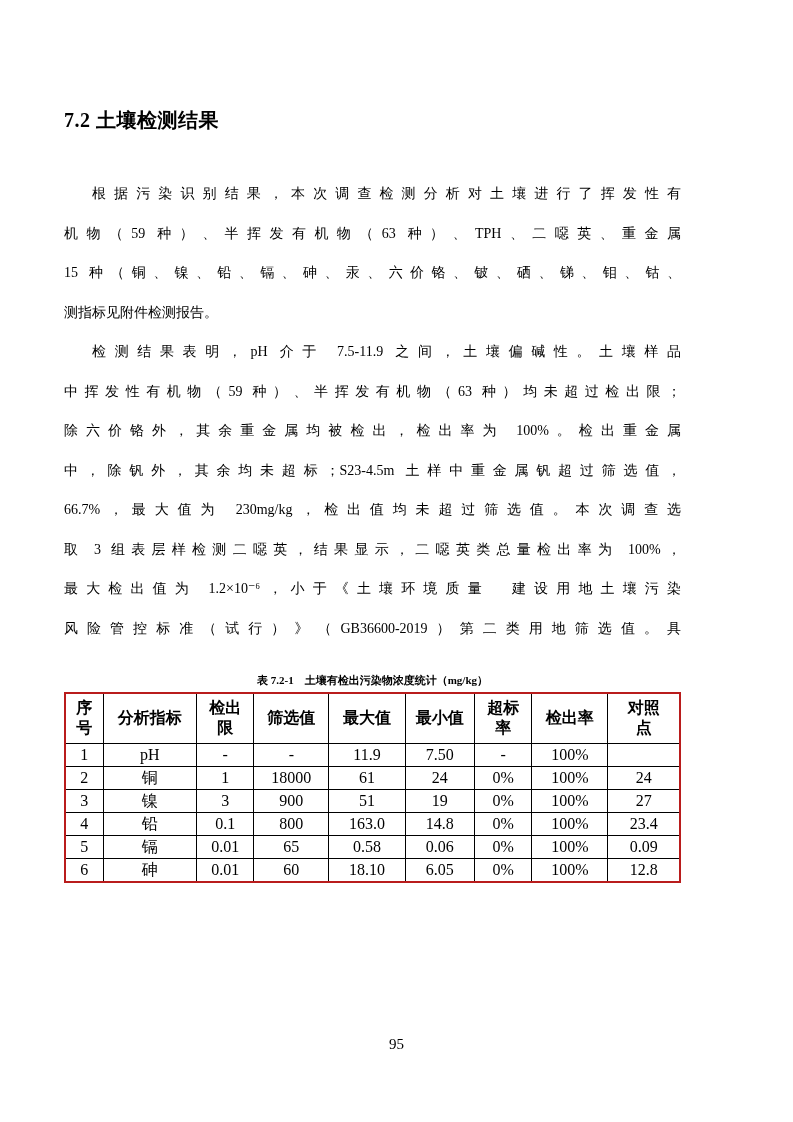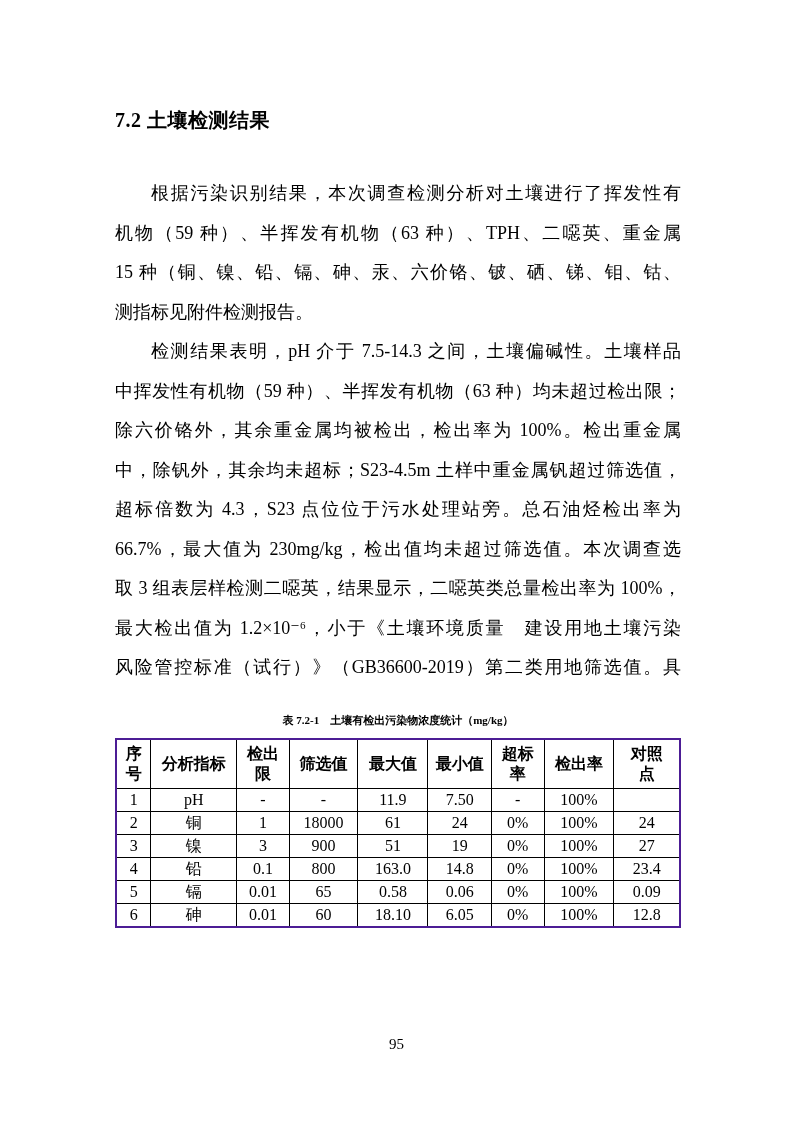--- a/index.html
+++ b/index.html
@@ -6,51 +6,50 @@
   html, body { background: #ffffff; }
   body {
     width: 793px;
     height: 1122px;
     position: relative;
     font-family: "Liberation Serif", "DejaVu Serif", serif;
     color: #000000;
     overflow: hidden;
   }
   .content {
-    padding: 106px 112px 0 115px; 
+    padding: 106px 112px 0 64px; 
   }
   .heading {
     font-size: 20px;
     font-weight: 700;
     line-height: 28px;
     letter-spacing: 0.5px;
   }
   .paragraphs { margin-top: 40px; }
   .paragraph .line {
-    font-size: 18px;
+    font-size: 14px;
     line-height: 39.5px;
     text-align: justify;
     text-align-last: justify;
     white-space: normal;
   }
   .paragraph .line.first { text-indent: 2em; }
   .paragraph .line.last  { text-align-last: left; }
   .table-caption {
     margin-top: 20px;
     text-align: center;
     font-weight: 700;
     font-size: 11px;
     line-height: 24px;
   }
   table.results {
-    margin-top: 6px;
     width: 100%;
     border-collapse: collapse;
     table-layout: fixed;
-    border: 2px solid #4c1d95;
+    border: 2px solid #b91c1c;
   }
   table.results th, table.results td {
     border: 1px solid #000;
     text-align: center;
     vertical-align: middle;
     font-size: 16px;
     overflow: hidden;
   }
   table.results th {
     font-weight: 700;
@@ -83,25 +82,24 @@
   <h1 class="heading">7.2 土壤检测结果</h1>
 
   <div class="paragraphs">
       <div class="paragraph">
         <div class="line first">根据污染识别结果，本次调查检测分析对土壤进行了挥发性有</div>
         <div class="line">机物（59 种）、半挥发有机物（63 种）、TPH、二噁英、重金属</div>
         <div class="line">15 种（铜、镍、铅、镉、砷、汞、六价铬、铍、硒、锑、钼、钴、</div>
         <div class="line last">测指标见附件检测报告。</div>
       </div>
       <div class="paragraph">
-        <div class="line first">检测结果表明，pH 介于 7.5-14.3 之间，土壤偏碱性。土壤样品</div>
+        <div class="line first">检测结果表明，pH 介于 7.5-11.9 之间，土壤偏碱性。土壤样品</div>
         <div class="line">中挥发性有机物（59 种）、半挥发有机物（63 种）均未超过检出限；</div>
         <div class="line">除六价铬外，其余重金属均被检出，检出率为 100%。检出重金属</div>
         <div class="line">中，除钒外，其余均未超标；S23-4.5m 土样中重金属钒超过筛选值，</div>
-        <div class="line">超标倍数为 4.3，S23 点位位于污水处理站旁。总石油烃检出率为</div>
         <div class="line">66.7%，最大值为 230mg/kg，检出值均未超过筛选值。本次调查选</div>
         <div class="line">取 3 组表层样检测二噁英，结果显示，二噁英类总量检出率为 100%，</div>
         <div class="line">最大检出值为 1.2×10⁻⁶，小于《土壤环境质量　建设用地土壤污染</div>
         <div class="line">风险管控标准（试行）》（GB36600-2019）第二类用地筛选值。具</div>
       </div>
     </div>
 
   <div class="table-caption">表 7.2-1　土壤有检出污染物浓度统计（mg/kg）</div>
 
   <table class="results">

